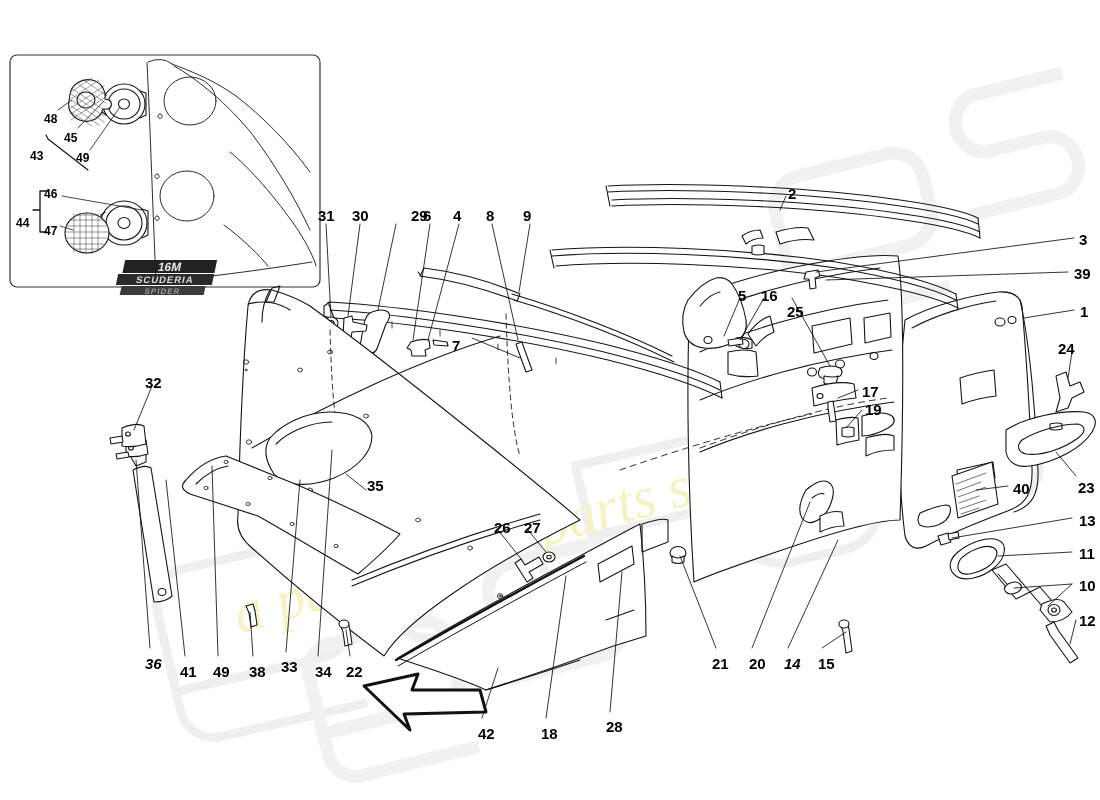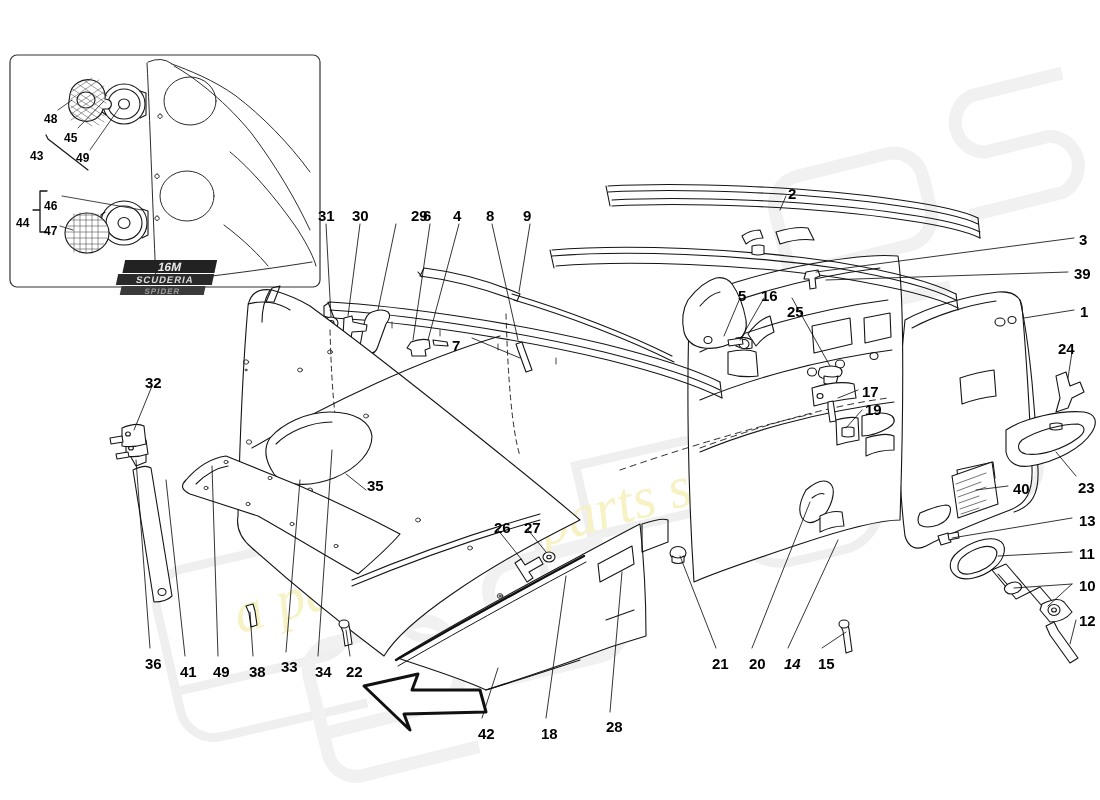--- a/index.html
+++ b/index.html
@@ -521,36 +521,36 @@
       <div class="lbl" style="left: 1013px; top: 481px;">40</div>
       <div class="lbl" style="left: 1078px; top: 480px;">23</div>
       <div class="lbl" style="left: 1079px; top: 513px;">13</div>
       <div class="lbl" style="left: 1079px; top: 546px;">11</div>
       <div class="lbl" style="left: 1079px; top: 578px;">10</div>
       <div class="lbl" style="left: 1079px; top: 613px;">12</div>
       <div class="lbl" style="left: 145px; top: 375px;">32</div>
       <div class="lbl" style="left: 367px; top: 478px;">35</div>
       <div class="lbl" style="left: 494px; top: 520px;">26</div>
       <div class="lbl" style="left: 524px; top: 520px;">27</div>
-      <div class="lbl" style="left: 145px; top: 656px;">36</div>
+      <div class="lbl" style="left: 145px; top: 656px; font-style: italic;">36</div>
       <div class="lbl" style="left: 180px; top: 664px;">41</div>
       <div class="lbl" style="left: 213px; top: 664px;">49</div>
       <div class="lbl" style="left: 249px; top: 664px;">38</div>
       <div class="lbl" style="left: 281px; top: 659px;">33</div>
       <div class="lbl" style="left: 315px; top: 664px;">34</div>
       <div class="lbl" style="left: 346px; top: 664px;">22</div>
       <div class="lbl" style="left: 478px; top: 726px;">42</div>
       <div class="lbl" style="left: 541px; top: 726px;">18</div>
       <div class="lbl" style="left: 606px; top: 719px;">28</div>
       <div class="lbl" style="left: 712px; top: 656px;">21</div>
       <div class="lbl" style="left: 749px; top: 656px;">20</div>
       <div class="lbl" style="left: 784px; top: 656px; font-style: italic;">14</div>
       <div class="lbl" style="left: 818px; top: 656px;">15</div>
       <div class="lbl sm" style="left: 44px; top: 113px;">48</div>
       <div class="lbl sm" style="left: 64px; top: 132px;">45</div>
       <div class="lbl sm" style="left: 30px; top: 150px;">43</div>
       <div class="lbl sm" style="left: 76px; top: 152px;">49</div>
       <div class="lbl sm" style="left: 16px; top: 217px;">44</div>
-      <div class="lbl sm" style="left: 44px; top: 200px;">46</div>
+      <div class="lbl sm" style="left: 44px; top: 188px;">46</div>
       <div class="lbl sm" style="left: 44px; top: 225px;">47</div>
     </div>
 
 </div>
 
 </body></html>

